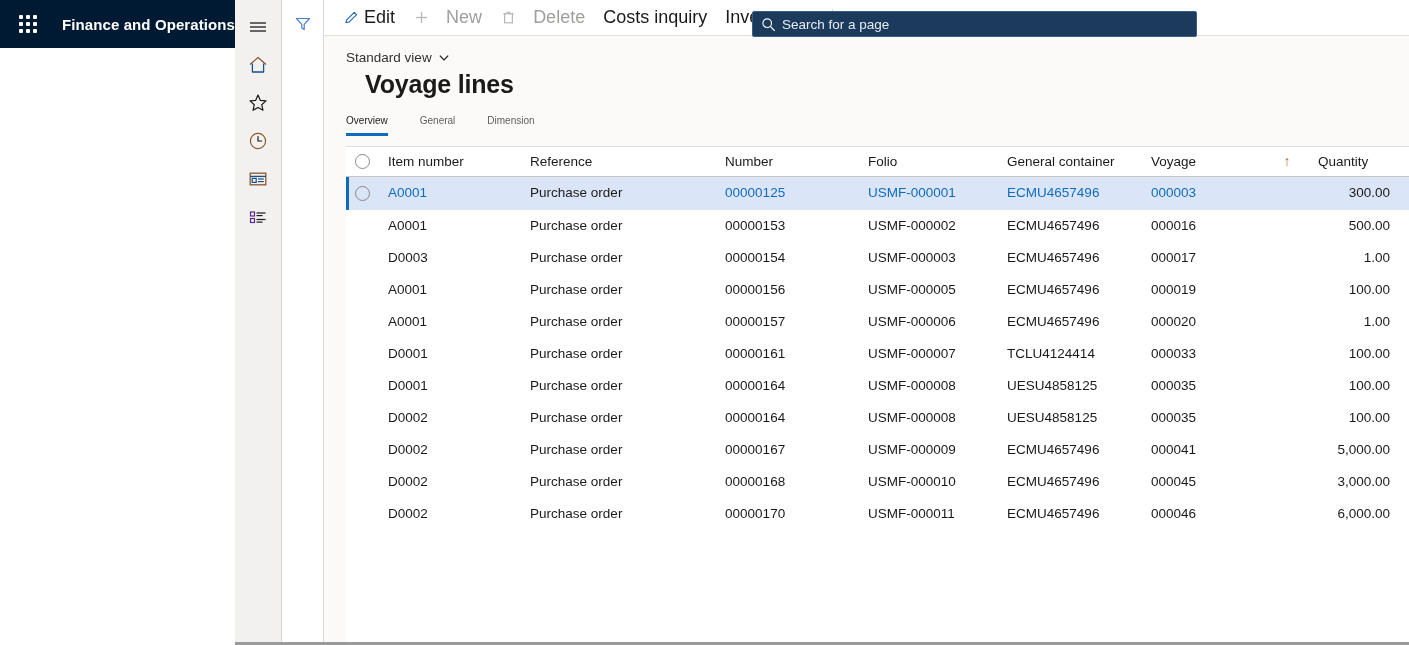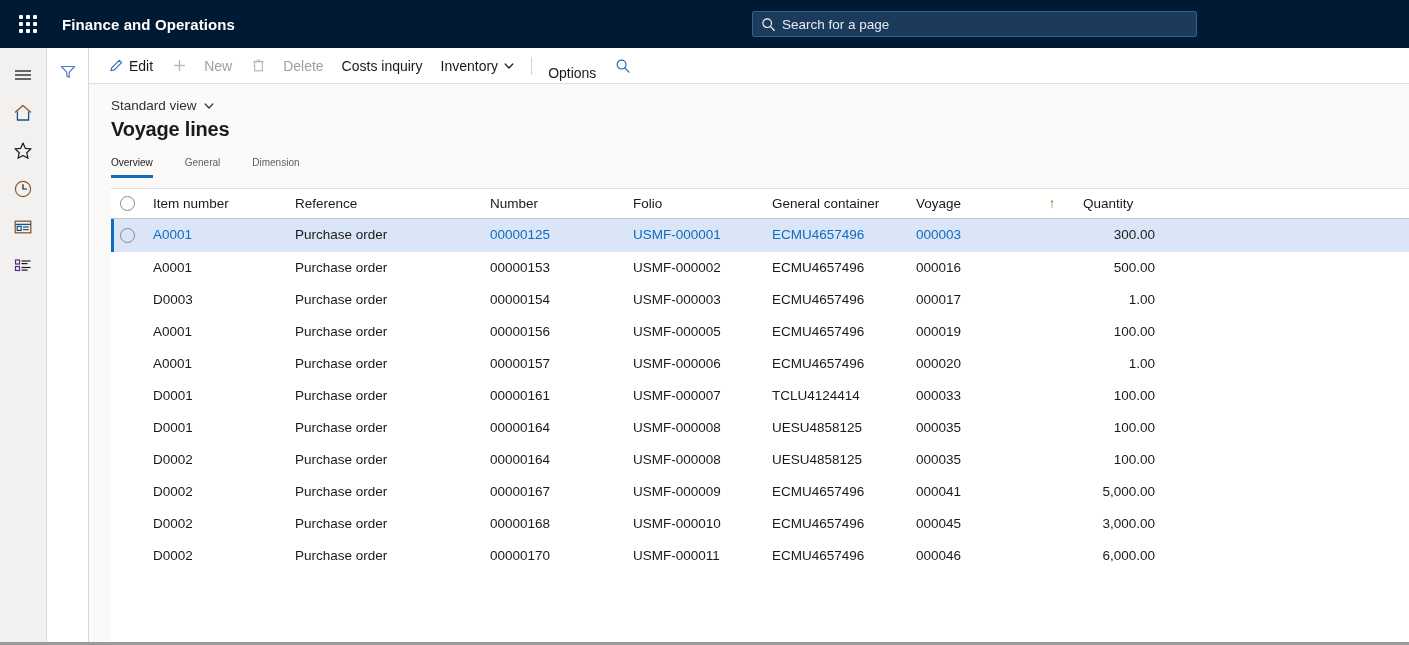--- a/index.html
+++ b/index.html
@@ -11,21 +11,21 @@
     font-family: "Liberation Sans", sans-serif;
     background: #ffffff;
   }
 
   .app {
     position: relative;
     width: 1409px;
     height: 645px;
     background: #ffffff;
     display: flex;
-    flex-direction: column;
+    flex-direction: row;
   }
 
   
   .topbar {
     height: 48px;
     min-height: 48px;
     background: #001a33;
     display: flex;
     align-items: center;
     padding: 0 0 0 8px;
@@ -139,21 +139,21 @@
     align-items: center;
     padding-left: 10px;
     border-bottom: 1px solid #e1dfdd;
     background: #ffffff;
   }
   .tb-item {
     display: flex;
     align-items: center;
     height: 30px;
     padding: 0 9px;
-    font-size: 14px;
+    font-size: 18px;
     color: #1b1a19;
     cursor: pointer;
     white-space: nowrap;
   }
   .tb-item .tb-ico { margin-right: 4px; display:flex; align-items:center; }
   .tb-item.disabled { color: #a19f9d; cursor: default; gap: 12px; }
   .tb-item.strong { font-weight: normal; align-items: flex-end; }
   .tb-sep {
     width: 1px;
     height: 18px;
@@ -177,25 +177,26 @@
   }
   .viewsel {
     display: inline-flex;
     align-items: center;
     font-size: 13.5px;
     color: #323130;
     cursor: pointer;
   }
   .viewsel .vchev { margin-left: 6px; display:flex; align-items:center;}
   .page-title {
-    font-size: 20px;
+    font-size: 25px;
     font-weight: bold;
     color: #1b1a19;
     margin-top: 4px;
     letter-spacing: -0.2px;
+    margin-left: 19px;
   }
   .tabs {
     display: flex;
     margin-top: 16px;
     padding-left: 0;
   }
   .tab {
     font-size: 10px;
     color: #605e5c;
     padding: 0 0 7px 0;

